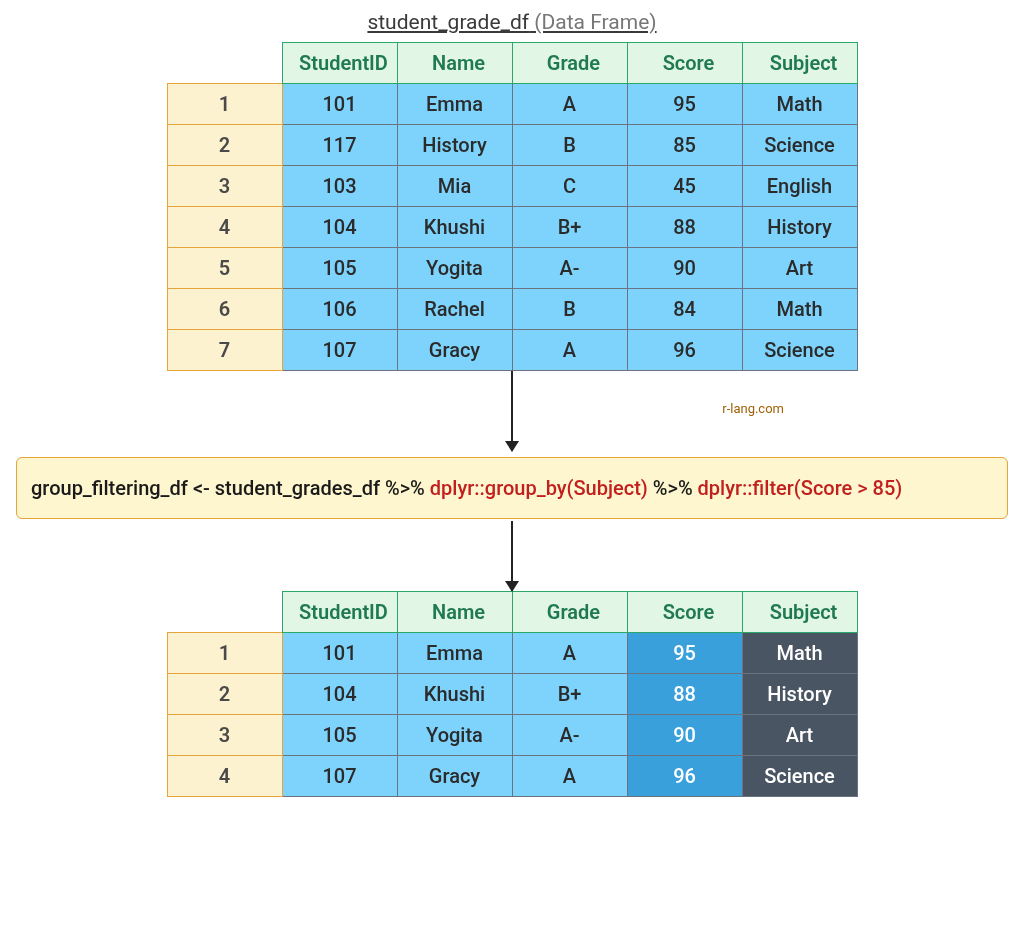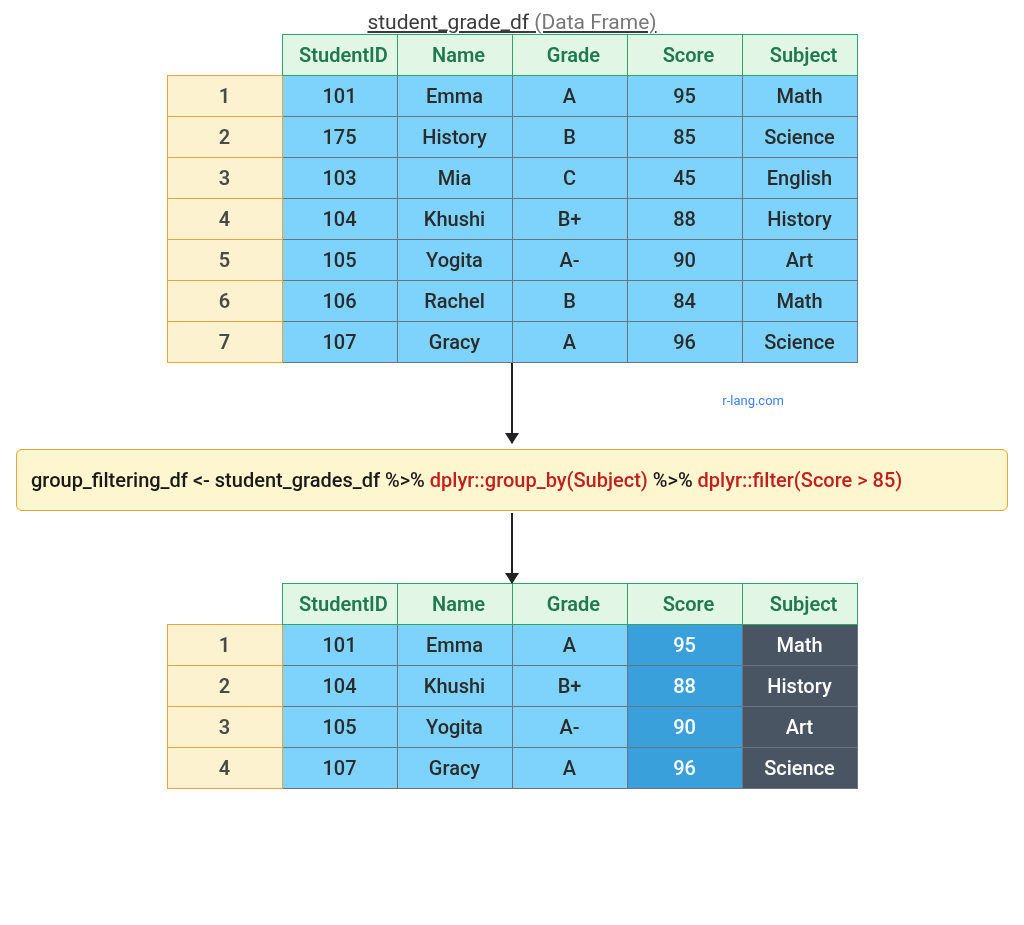--- a/index.html
+++ b/index.html
@@ -18,21 +18,21 @@
   .container {
     width: 100%;
     display: flex;
     flex-direction: column;
     align-items: center;
   }
   .title {
     font-size: 21px;
     color: #3a3a3a;
     text-decoration: underline;
-    margin-bottom: 0;
+    margin-bottom: 8px;
     font-weight: 400;
   }
   .title .label {
     color: #777;
     font-weight: 400;
   }
   .table-wrap {
     display: flex;
     flex-direction: column;
     align-items: center;
@@ -98,21 +98,21 @@
     border-top: 11px solid #222;
   }
   .arrow-block {
     width: 100%;
     position: relative;
   }
   .watermark {
     position: absolute;
     right: 240px;
     top: 30px;
-    color: #3b82f6;
+    color: #a16207;
     font-size: 13px;
     margin-left: 27px;
   }
   .code-box {
     width: 992px;
     background: #fdf6ce;
     border: 1px solid #e6a43a;
     border-radius: 6px;
     padding: 18px 14px;
     font-size: 20px;
@@ -160,21 +160,21 @@
           <tr>
             <td class="row-index row-index-col">1</td>
             <td class="data-cell">101</td>
             <td class="data-cell">Emma</td>
             <td class="data-cell">A</td>
             <td class="data-cell">95</td>
             <td class="data-cell">Math</td>
           </tr>
           <tr>
             <td class="row-index row-index-col">2</td>
-            <td class="data-cell">175</td>
+            <td class="data-cell">117</td>
             <td class="data-cell">History</td>
             <td class="data-cell">B</td>
             <td class="data-cell">85</td>
             <td class="data-cell">Science</td>
           </tr>
           <tr>
             <td class="row-index row-index-col">3</td>
             <td class="data-cell">103</td>
             <td class="data-cell">Mia</td>
             <td class="data-cell">C</td>

